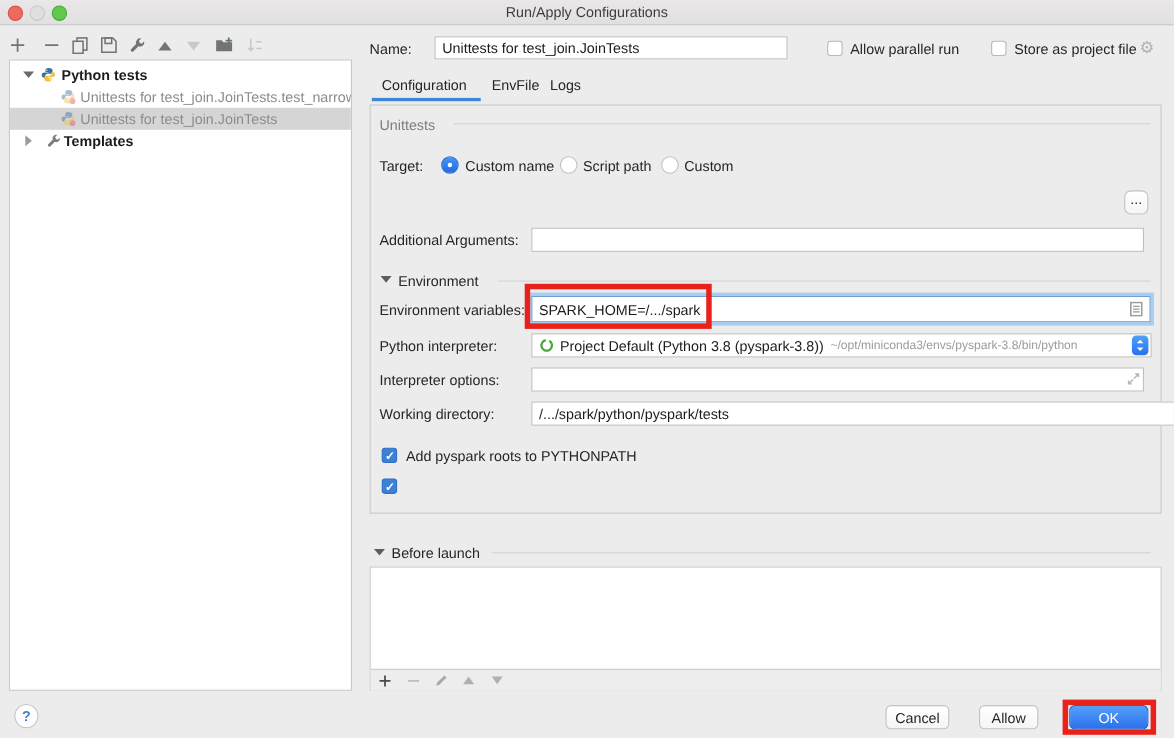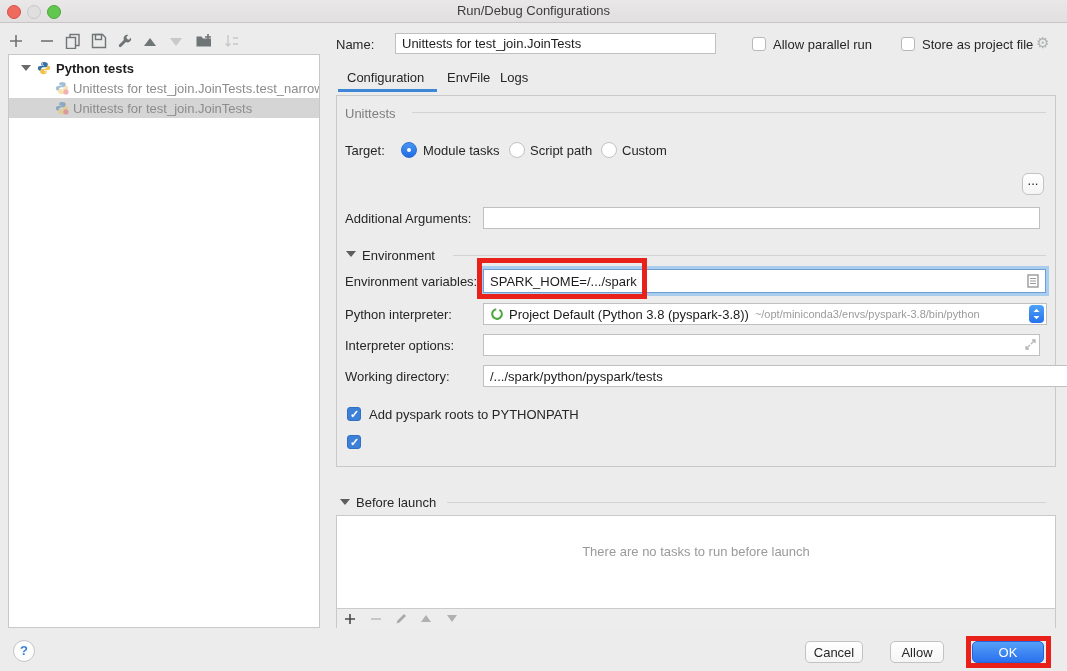--- a/index.html
+++ b/index.html
@@ -48,21 +48,21 @@
 </style>
 </head>
 <body>
 
 <div id="win">
 
   <div class="titlebar">
     <span class="tl" style="left:7px;background:#ee6a5e;border:1px solid #d95048"></span>
     <span class="tl" style="left:27px;background:#dfdfdf;border:1px solid #c9c9c9"></span>
     <span class="tl" style="left:47px;background:#61c74f;border:1px solid #4aa93c"></span>
-    <div class="title">Run/Debug Configurations</div>
+    <div class="title">Run/Apply Configurations</div>
   </div>
 
   <svg class="icon" style="left:9px;top:34px" width="14" height="14">
       <path d="M7 1v12M1 7h12" stroke="#6f7476" stroke-width="1.6" fill="none"></path>
     </svg>
   <svg class="icon" style="left:40px;top:34px" width="14" height="14">
       <path d="M1 7h12" stroke="#6f7476" stroke-width="1.6" fill="none"></path>
     </svg>
   <svg class="icon" style="left:65px;top:33px" width="16" height="16">
       <rect x="5" y="1.5" width="9" height="11" fill="none" stroke="#6f7476" stroke-width="1.4"></rect>
@@ -104,20 +104,27 @@
       <span class="txt gray" style="left:64px">Unittests for test_join.JoinTests.test_narrow</span>
     </div>
     <div class="trow sel" style="top:43px">
       <svg class="icon" style="left:46px;top:3px;opacity:.45" width="14" height="14" viewBox="0 0 16 16">
           <path fill="#3672a4" d="M7.9 1c-1.8 0-3 .8-3 2.2V5h3.2v.6H3.6C2.1 5.6 1 6.6 1 8.3c0 1.6 1 2.7 2.5 2.7h1.2V9.3c0-1.3 1.1-2.3 2.4-2.3h3.2c1.1 0 2-.9 2-2V3.2C12.3 1.9 10.4 1 7.9 1z"></path>
           <path fill="#f0c24b" d="M8.1 15c1.8 0 3-.8 3-2.2V11H7.9v-.6h4.5c1.5 0 2.6-1 2.6-2.7 0-1.6-1-2.7-2.5-2.7h-1.2v1.7c0 1.3-1.1 2.3-2.4 2.3H5.7c-1.1 0-2 .9-2 2v1.8c0 1.3 1.9 2.2 4.4 2.2z"></path>
           <circle cx="12.5" cy="12.5" r="3" fill="#e05555"></circle>
         </svg>
       <span class="txt gray" style="left:64px">Unittests for test_join.JoinTests</span>
     </div>
+    <div class="trow" style="top:63px">
+      <span class="tri-r" style="left:14px;top:5px"></span>
+      <svg class="icon" style="left:33px;top:3px" width="14" height="14" viewBox="0 0 16 16">
+          <path d="M14 4.5a3.8 3.8 0 0 1-5.1 4.6l-4.7 4.7a1.5 1.5 0 0 1-2.1-2.1l4.7-4.7A3.8 3.8 0 0 1 11.4 2L9.3 4.1l.8 1.9 1.9.8z" fill="#7c7c7c"></path>
+        </svg>
+      <span class="txt" style="left:49px;font-weight:bold">Templates</span>
+    </div>
   </div>
 
   <span class="lbl" style="left:336px;top:37px">Name:</span>
   <input class="field" style="left: 395px; top: 33px; width: 321px; height: 21px;" value="Unittests for test_join.JoinTests">
 
   <span class="cb" style="left:752px;top:37px"></span>
   <span class="lbl" style="left:773px;top:37px">Allow parallel run</span>
   <span class="cb" style="left:901px;top:37px"></span>
   <span class="lbl" style="left:922px;top:37px">Store as project file</span>
   <span class="icon" style="left:1036px;top:34px;font-size:15px;color:#aeb1b3">⚙</span>
@@ -127,21 +134,21 @@
   <span class="tab" style="left:500px">Logs</span>
   <div class="tabline" style="left:338px;width:99px"></div>
 
   <div class="groupbox" style="left:336px;top:95px;width:720px;height:372px"></div>
 
   <span class="glbl" style="left:345px;top:106px">Unittests</span>
   <div class="sepline" style="left:412px;top:112px;width:634px"></div>
 
   <span class="lbl" style="left:345px;top:143px">Target:</span>
   <span class="radio on" style="left:401px;top:142px"></span>
-  <span class="lbl" style="left:423px;top:143px">Module tasks</span>
+  <span class="lbl" style="left:423px;top:143px">Custom name</span>
   <span class="radio" style="left:509px;top:142px"></span>
   <span class="lbl" style="left:530px;top:143px">Script path</span>
   <span class="radio" style="left:601px;top:142px"></span>
   <span class="lbl" style="left:622px;top:143px">Custom</span>
 
   <div class="btn" style="left:1022px;top:173px;width:22px;height:22px;line-height:14px;border-radius:6px">...</div>
 
   <span class="lbl" style="left:345px;top:211px">Additional Arguments:</span>
   <input class="field" style="left: 483px; top: 207px; width: 557px; height: 22px;" value="">
 
@@ -190,21 +197,20 @@
 
   <span class="cb checked" style="left:347px;top:407px"></span>
   <span class="lbl" style="left:369px;top:407px">Add pyspark roots to PYTHONPATH</span>
   <span class="cb checked" style="left:347px;top:435px"></span>
 
   <span class="tri-d" style="position:absolute;left:340px;top:499px;border-top-color:#5d5d5d"></span>
   <span class="lbl" style="left:356px;top:495px">Before launch</span>
   <div class="sepline" style="left:447px;top:502px;width:599px"></div>
 
   <div class="groupbox" style="left:336px;top:515px;width:720px;height:113px;background:#fff">
-    <div style="position:absolute;left:0;top:28px;width:100%;text-align:center;font-size:13px;color:#9a9a9a">There are no tasks to run before launch</div>
     <div style="position:absolute;left:0;top:92px;width:100%;height:20px;background:#ededed;border-top:1px solid #cbcbcb;box-sizing:border-box">
       <svg class="icon" style="left:7px;top:4px" width="12" height="12">
           <path d="M6 1v10M1 6h10" stroke="#4a4a4a" stroke-width="1.6" fill="none"></path>
         </svg>
       <svg class="icon" style="left:33px;top:4px" width="12" height="12">
           <path d="M1 6h10" stroke="#bdbdbd" stroke-width="1.6" fill="none"></path>
         </svg>
       <svg class="icon" style="left:58px;top:3px" width="13" height="13" viewBox="0 0 13 13">
           <path d="M1.5 11.5l1-3 6.5-6.5 2 2L4.5 10.5z" fill="#a9a9a9"></path>
         </svg>

